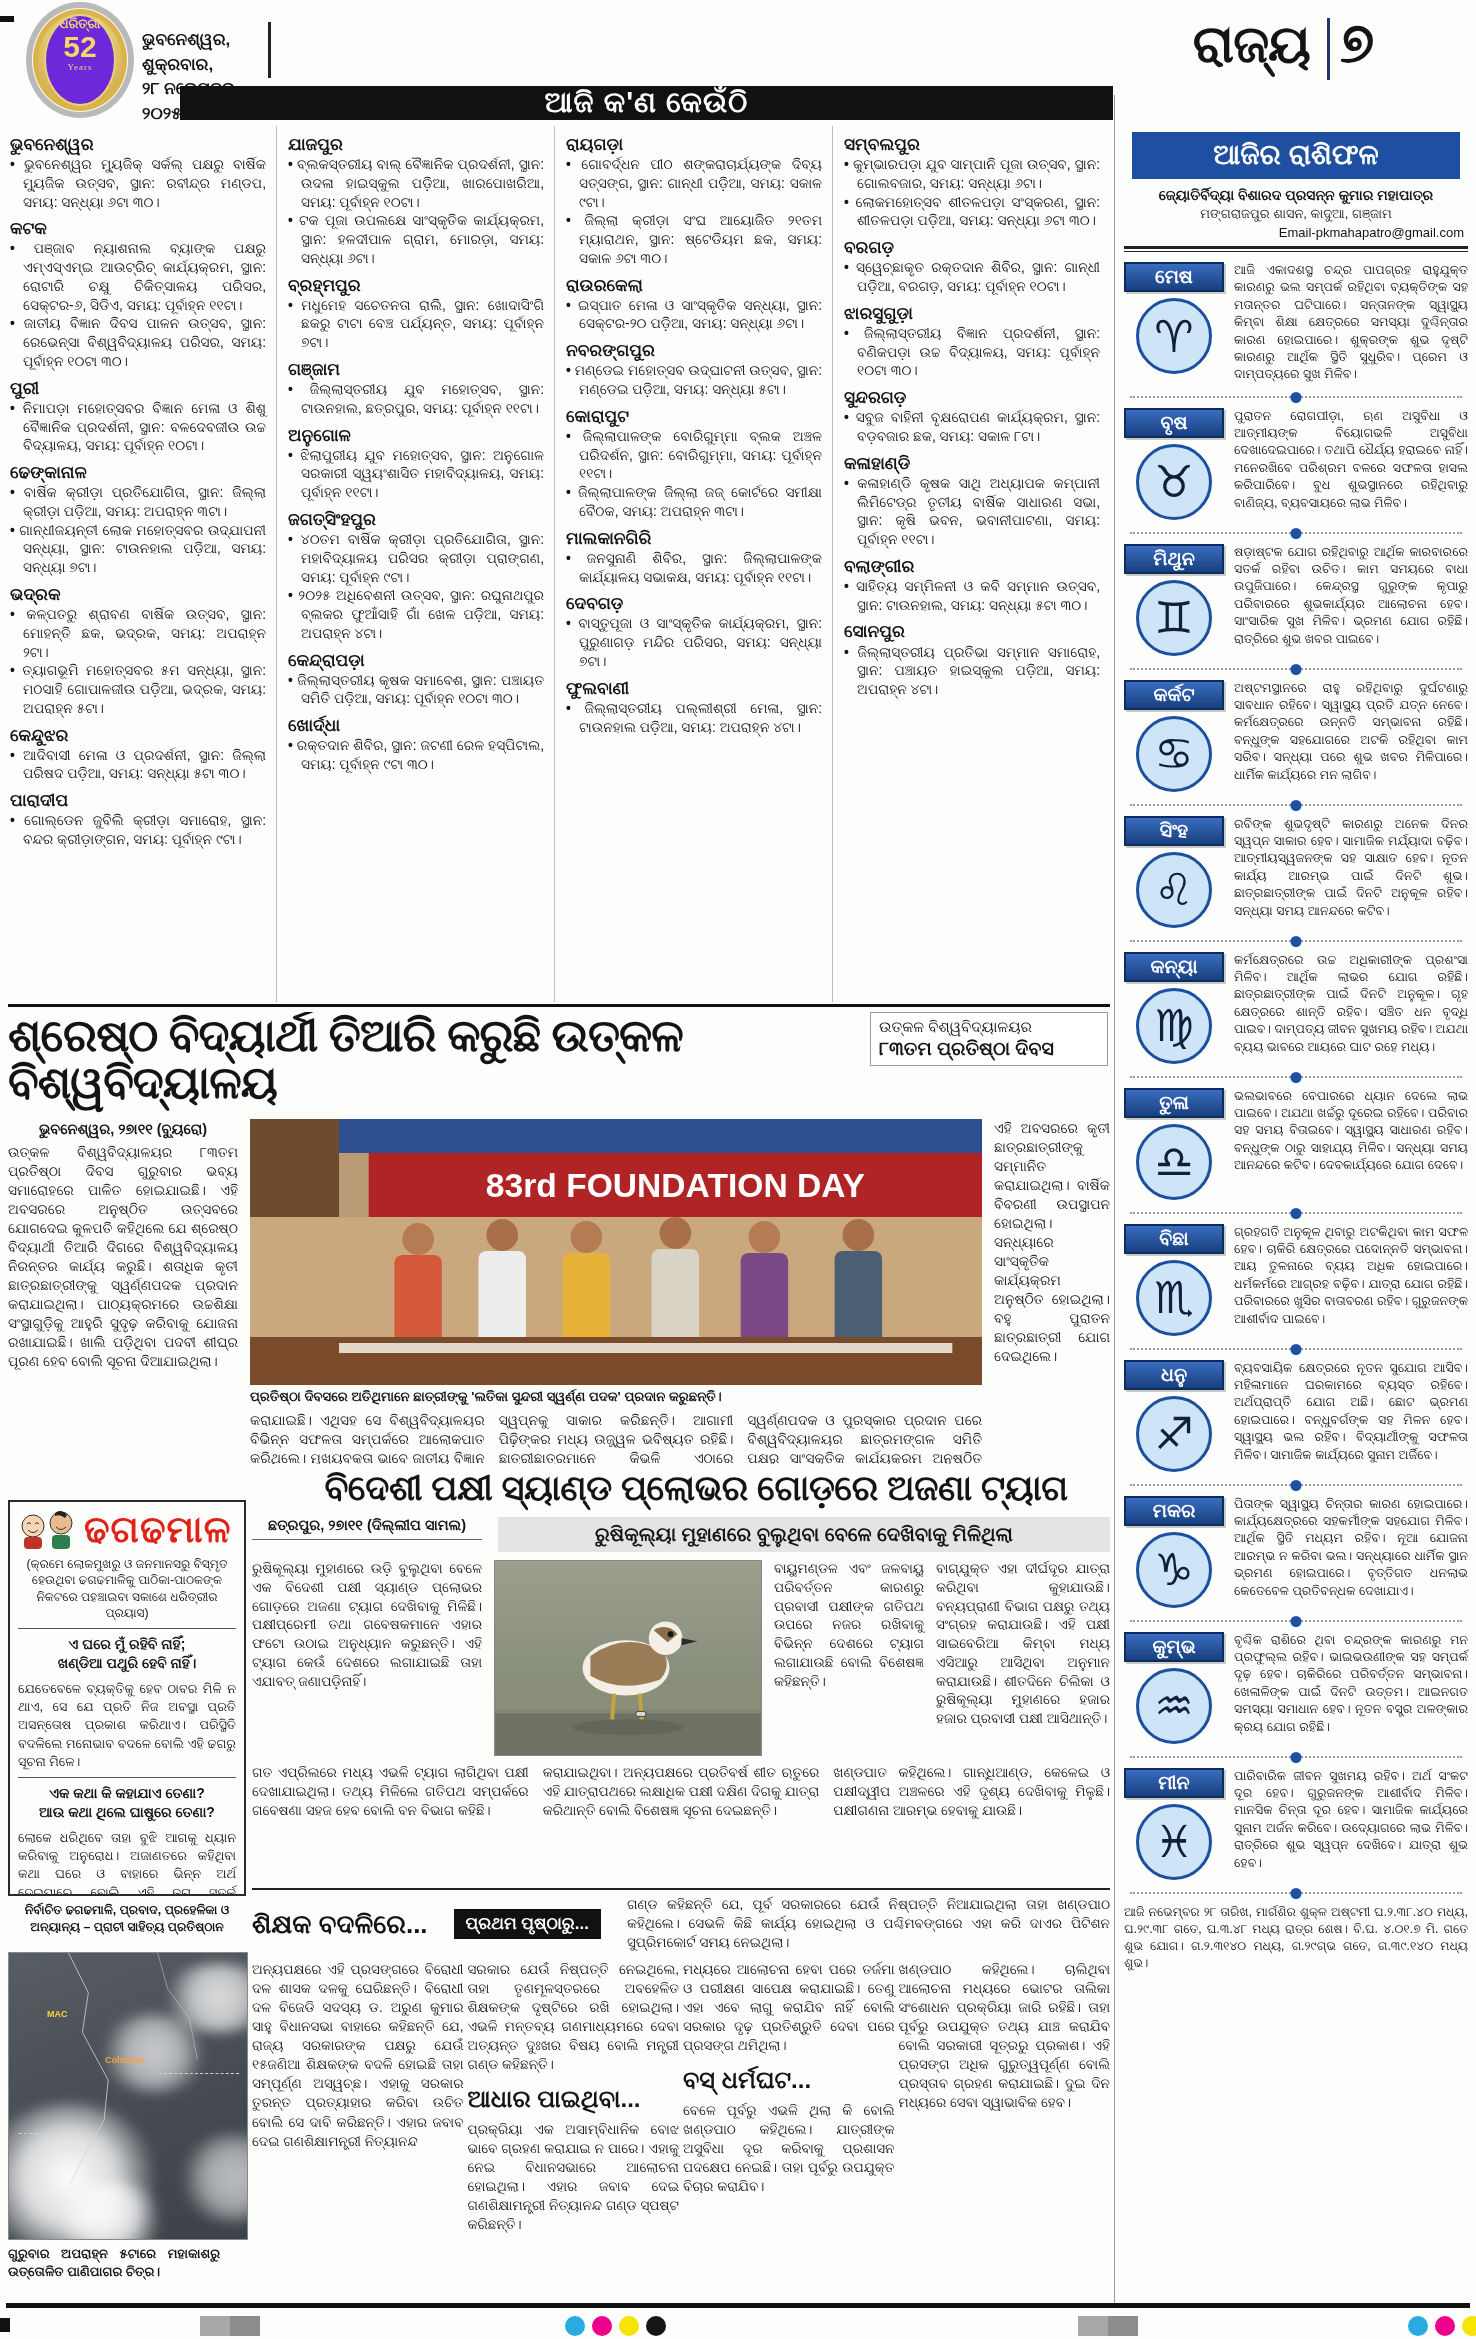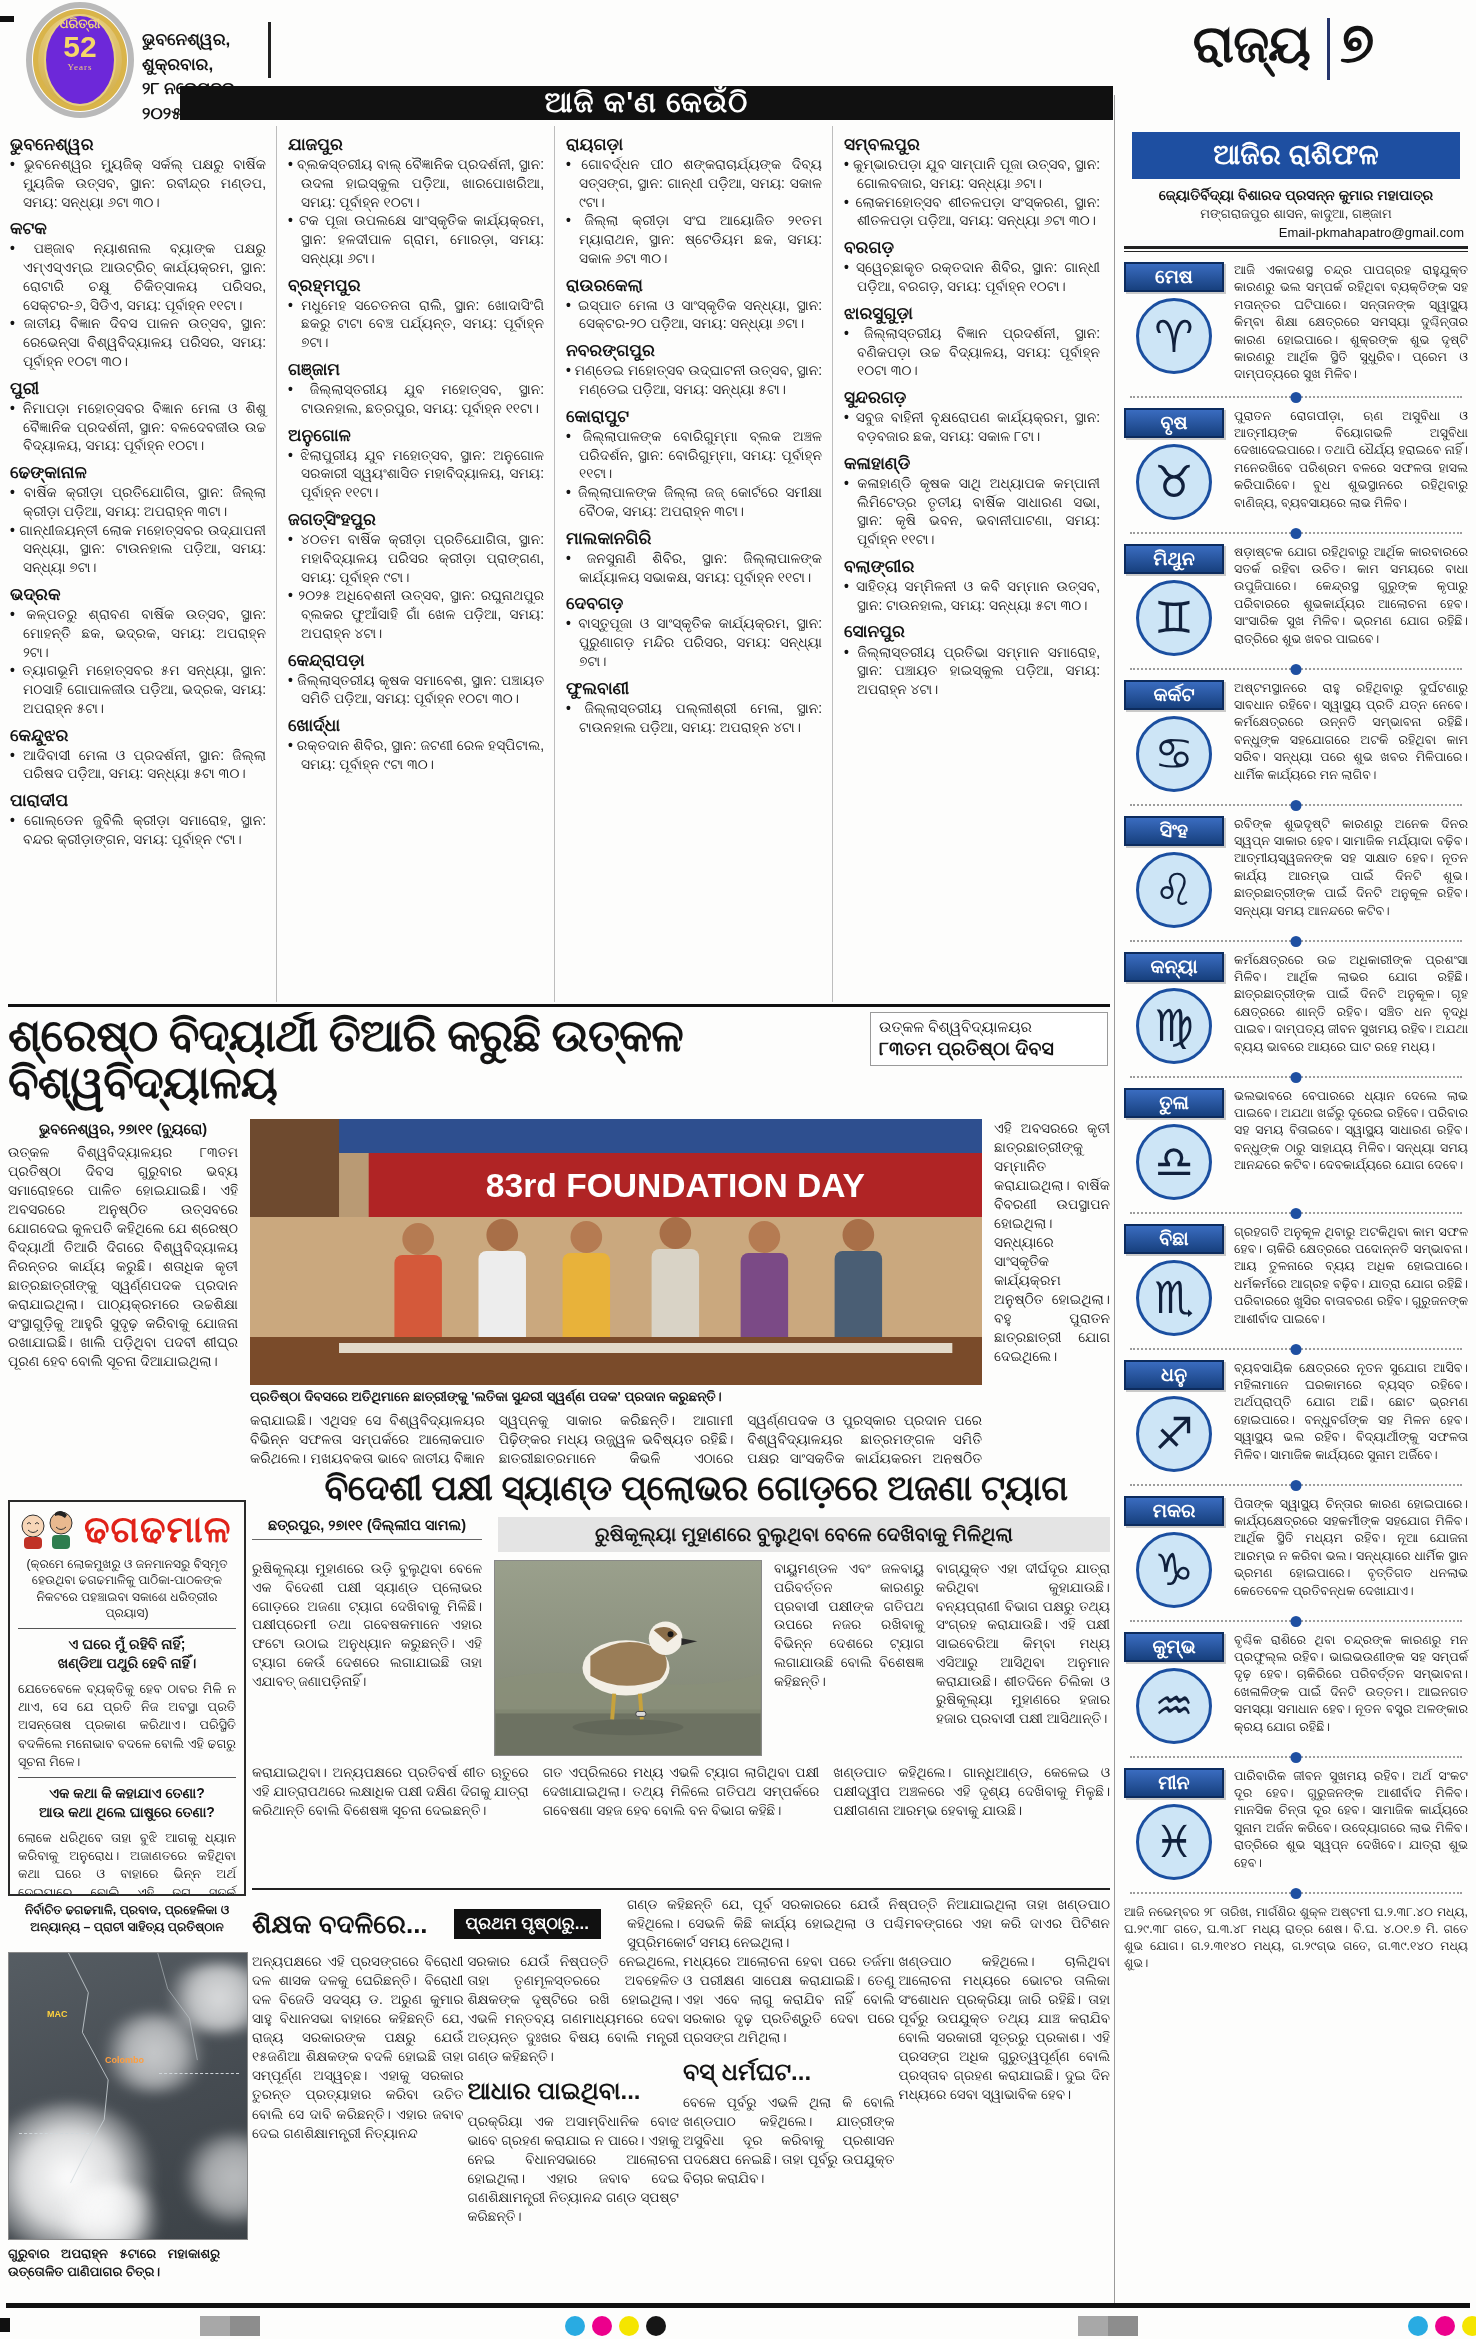--- a/index.html
+++ b/index.html
@@ -90,21 +90,21 @@
   .b-colC { flex:1; }
   .bird-below { display:flex; gap:14px; margin-top:8px; }
   .bird-below .b-col { flex:1; }
 
   
   .bottom { position:absolute; left:252px; top:1888px; width:858px; height:410px; overflow:hidden; }
   .bt-hdr { display:flex; align-items:center; gap:26px; }
   .bt-title { font-size:26px; font-weight:800; white-space:nowrap; }
   .bt-tag { background:#111; color:#fff; font-weight:800; font-size:17px; padding:5px 12px; white-space:nowrap; }
   .bt-intro { font-size:13.6px; line-height:1.38; text-align:justify; flex:1; }
-  .bt-cols { display:flex; gap:4px; }
+  .bt-cols { display:flex; gap:4px; margin-top:8px; }
   .bt-col { flex:1; font-size:13.6px; line-height:1.4; text-align:justify; }
   .bt-sub { font-size:24px; font-weight:800; margin:8px 0 4px; }
   .bt-hr { border-top:2px solid #222; margin-bottom:6px; }
 
   
   .weather { position:absolute; left:8px; top:1952px; width:212px; }
   .wmap { position:relative; width:240px; height:288px; background:linear-gradient(160deg,#565d63,#454b51 55%,#3c4247); border:1px solid #888; overflow:hidden; }
   .cloud { position:absolute; border-radius:50%; filter:blur(6px); background:radial-gradient(circle,#ffffff 0%, #ffffffcc 40%, transparent 75%); }
   .coast { position:absolute; inset:0; }
   .wlabel { position:absolute; font-size:9px; font-weight:bold; color:#ffd23e; }
@@ -437,22 +437,22 @@
         <path d="M160 70 a17 17 0 0 1 24 4 l-10 8z" fill="#8a6d49"></path>
         <circle cx="177" cy="74" r="3" fill="#161616"></circle>
         <path d="M188 78 l16 3 l-16 4z" fill="#2a2a2a"></path>
         <path d="M120 134 l-2 26 M146 134 l2 26" stroke="#c7a23c" stroke-width="4"></path>
         <rect x="142" y="152" width="10" height="5" rx="2" fill="#d9d9d9" stroke="#444"></rect>
       </svg>
       <div class="b-col b-colB">ବାୟୁମଣ୍ଡଳ ଏବଂ ଜଳବାୟୁ ପରିବର୍ତ୍ତନ କାରଣରୁ ପ୍ରବାସୀ ପକ୍ଷୀଙ୍କ ଗତିପଥ ଉପରେ ନଜର ରଖିବାକୁ ବିଭିନ୍ନ ଦେଶରେ ଟ୍ୟାଗ ଲଗାଯାଉଛି ବୋଲି ବିଶେଷଜ୍ଞ କହିଛନ୍ତି।</div>
       <div class="b-col b-colC">ବାଗ୍‌ଯୁକ୍ତ ଏହା ଦୀର୍ଘଦୂର ଯାତ୍ରା କରିଥିବା କୁହାଯାଉଛି। ବନ୍ୟପ୍ରାଣୀ ବିଭାଗ ପକ୍ଷରୁ ତଥ୍ୟ ସଂଗ୍ରହ କରାଯାଉଛି। ଏହି ପକ୍ଷୀ ସାଇବେରିଆ କିମ୍ବା ମଧ୍ୟ ଏସିଆରୁ ଆସିଥିବା ଅନୁମାନ କରାଯାଉଛି। ଶୀତଦିନେ ଚିଲିକା ଓ ରୁଷିକୂଲ୍ୟା ମୁହାଣରେ ହଜାର ହଜାର ପ୍ରବାସୀ ପକ୍ଷୀ ଆସିଥାନ୍ତି।</div>
     </div>
     <div class="bird-below">
+      <div class="b-col">ଗତ ଏପ୍ରିଲରେ ମଧ୍ୟ ଏଭଳି ଟ୍ୟାଗ ଲାଗିଥିବା ପକ୍ଷୀ ଦେଖାଯାଇଥିଲା। ତଥ୍ୟ ମିଳିଲେ ଗତିପଥ ସମ୍ପର୍କରେ ଗବେଷଣା ସହଜ ହେବ ବୋଲି ବନ ବିଭାଗ କହିଛି।</div>
       <div class="b-col">କରାଯାଇଥିବା। ଅନ୍ୟପକ୍ଷରେ ପ୍ରତିବର୍ଷ ଶୀତ ଋତୁରେ ଏହି ଯାତ୍ରାପଥରେ ଲକ୍ଷାଧିକ ପକ୍ଷୀ ଦକ୍ଷିଣ ଦିଗକୁ ଯାତ୍ରା କରିଥାନ୍ତି ବୋଲି ବିଶେଷଜ୍ଞ ସୂଚନା ଦେଇଛନ୍ତି।</div>
-      <div class="b-col">ଗତ ଏପ୍ରିଲରେ ମଧ୍ୟ ଏଭଳି ଟ୍ୟାଗ ଲାଗିଥିବା ପକ୍ଷୀ ଦେଖାଯାଇଥିଲା। ତଥ୍ୟ ମିଳିଲେ ଗତିପଥ ସମ୍ପର୍କରେ ଗବେଷଣା ସହଜ ହେବ ବୋଲି ବନ ବିଭାଗ କହିଛି।</div>
       <div class="b-col">ଖଣ୍ଡପାତ କହିଥିଲେ। ଗାନ୍ଧିଆଣ୍ଡ, କେଳେଇ ଓ ପକ୍ଷୀଦ୍ୱୀପ ଅଞ୍ଚଳରେ ଏହି ଦୃଶ୍ୟ ଦେଖିବାକୁ ମିଳୁଛି। ପକ୍ଷୀଗଣନା ଆରମ୍ଭ ହେବାକୁ ଯାଉଛି।</div>
     </div>
   </section>
 
   <section class="bottom">
     <div class="bt-hr"></div>
     <div class="bt-hdr">
       <div class="bt-title">ଶିକ୍ଷକ ବଦଳିରେ...</div>
       <div class="bt-tag">ପ୍ରଥମ ପୃଷ୍ଠାରୁ...</div>
       <div class="bt-intro">ଗଣ୍ଡ କହିଛନ୍ତି ଯେ, ପୂର୍ବ ସରକାରରେ ଯେଉଁ ନିଷ୍ପତ୍ତି ନିଆଯାଇଥିଲା ତାହା ଖଣ୍ଡପାଠ କହିଥିଲେ। ସେଭଳି କିଛି କାର୍ଯ୍ୟ ହୋଇଥିଲା ଓ ପଶ୍ଚିମବଙ୍ଗରେ ଏହା କରି ଦାଏର ପିଟିଶନ ସୁପ୍ରିମକୋର୍ଟ ସମୟ ନେଇଥିଲା।</div>

